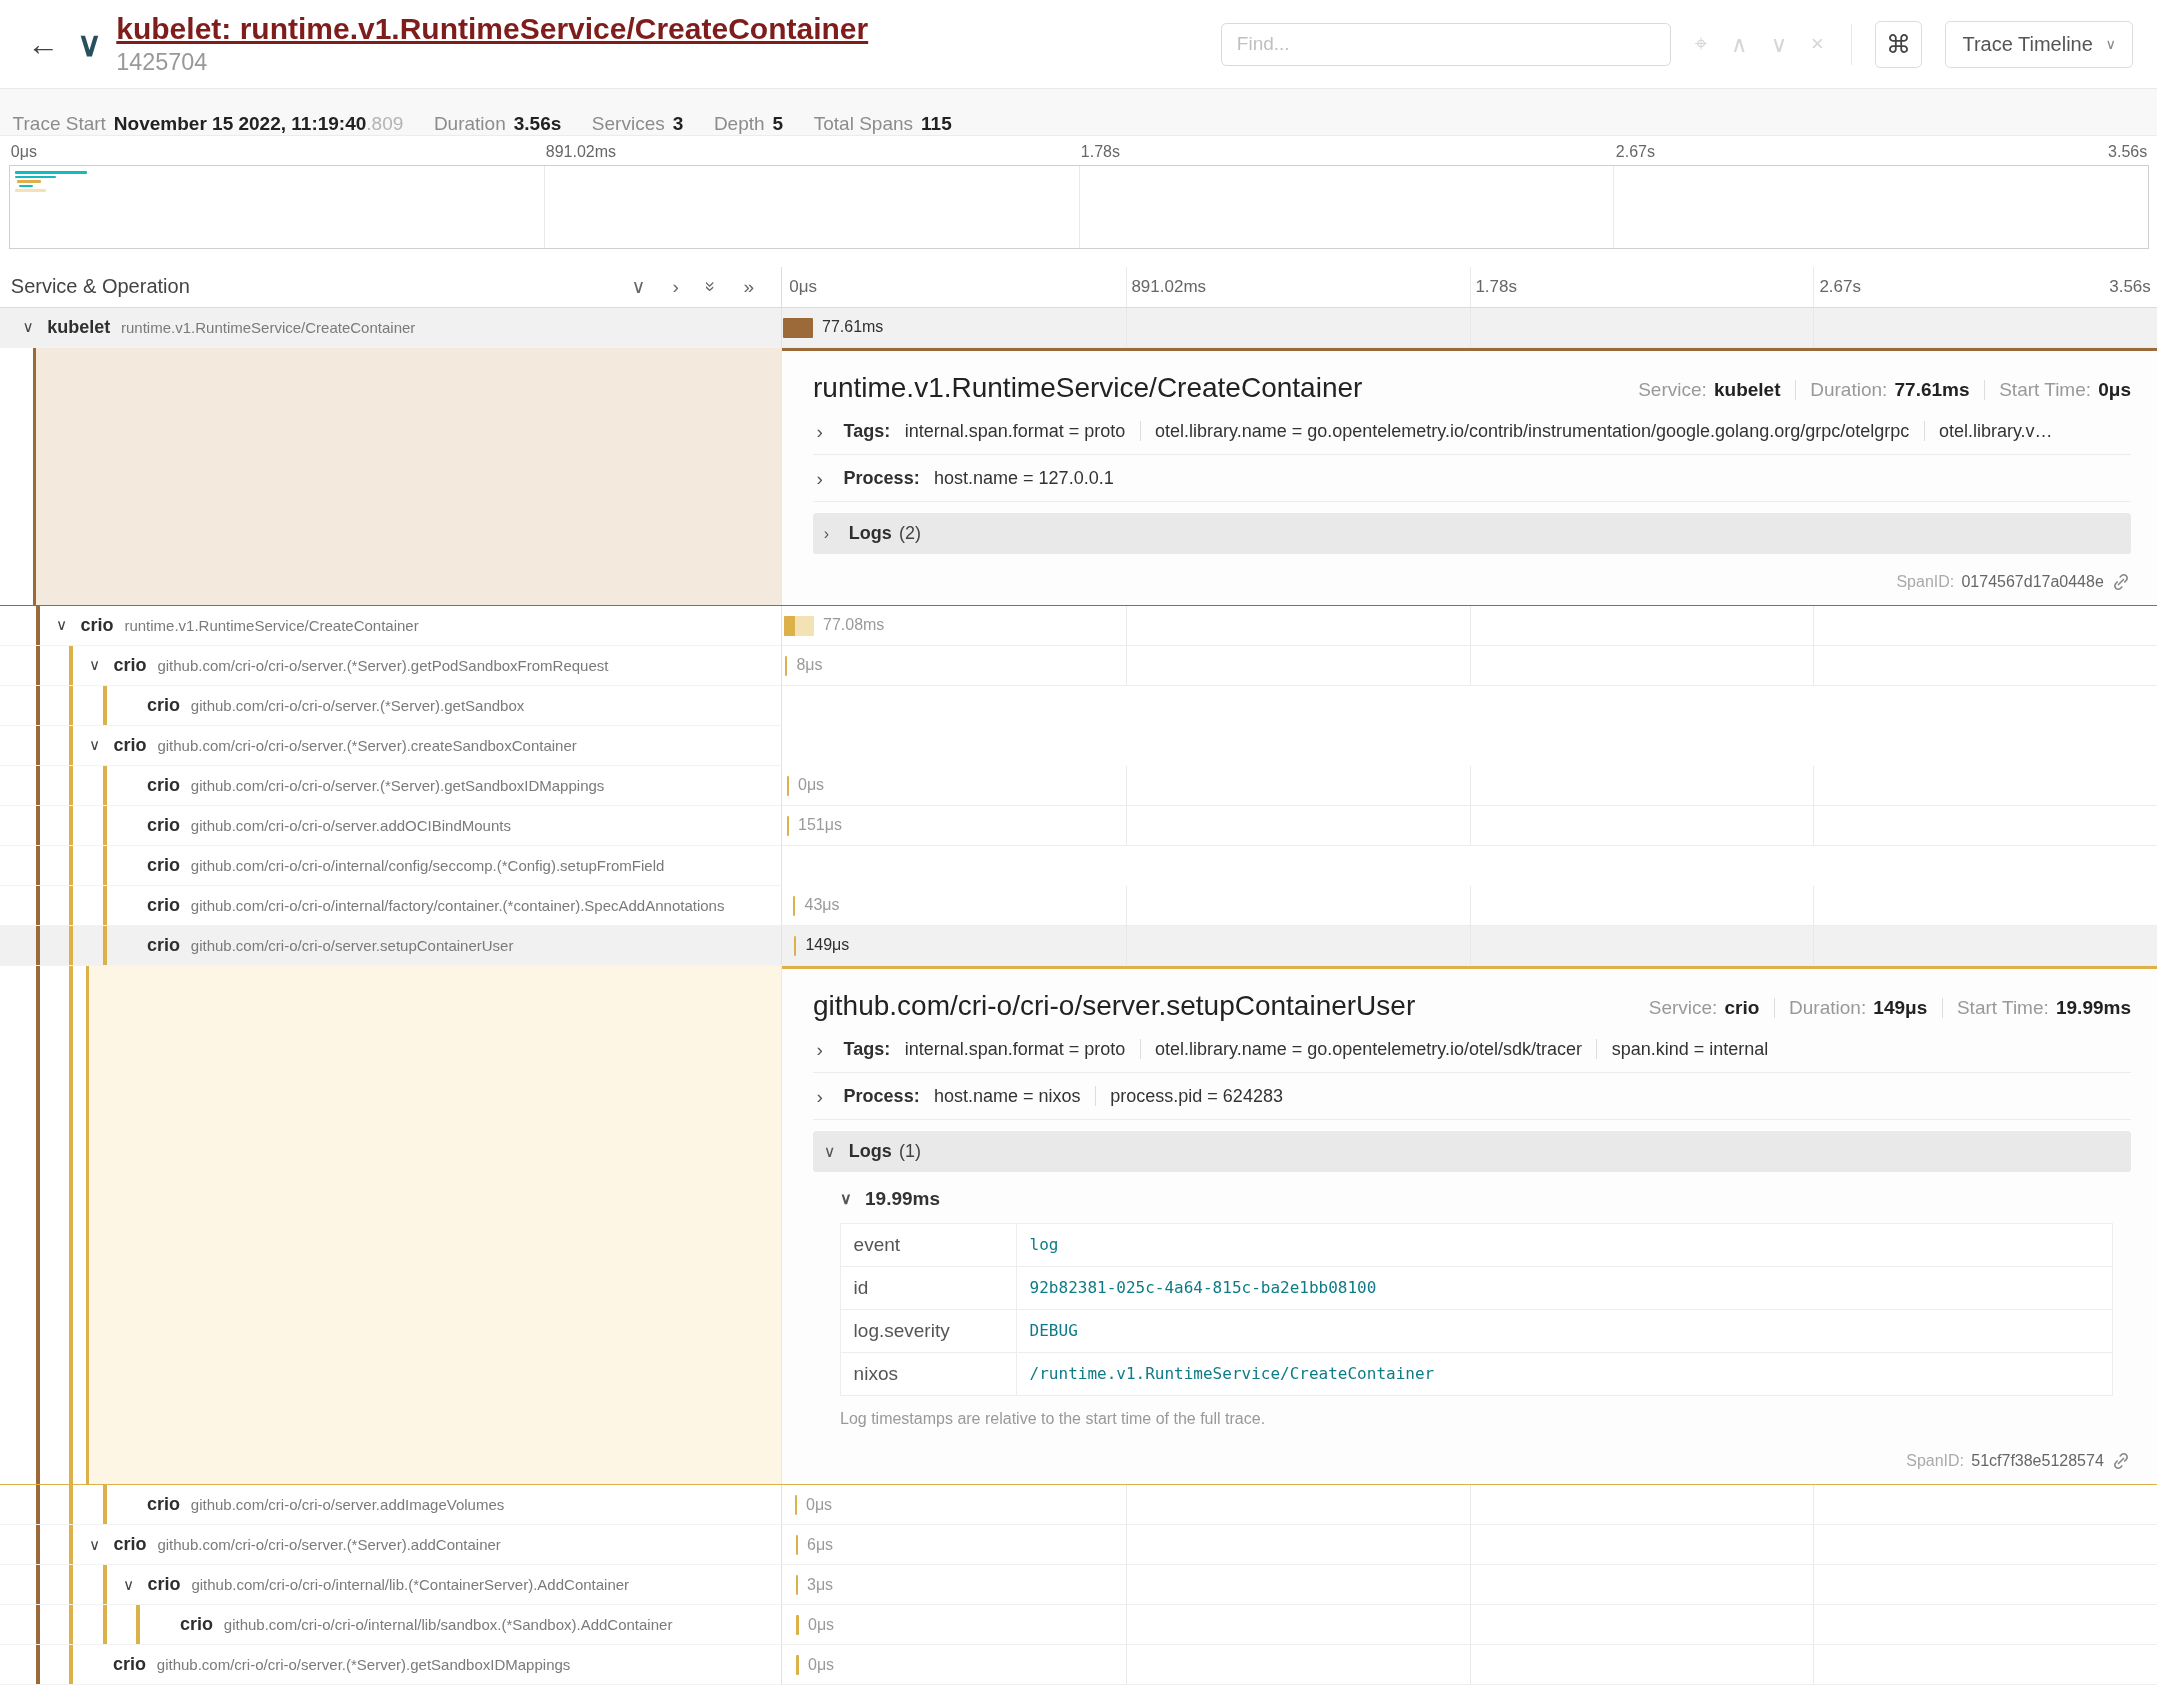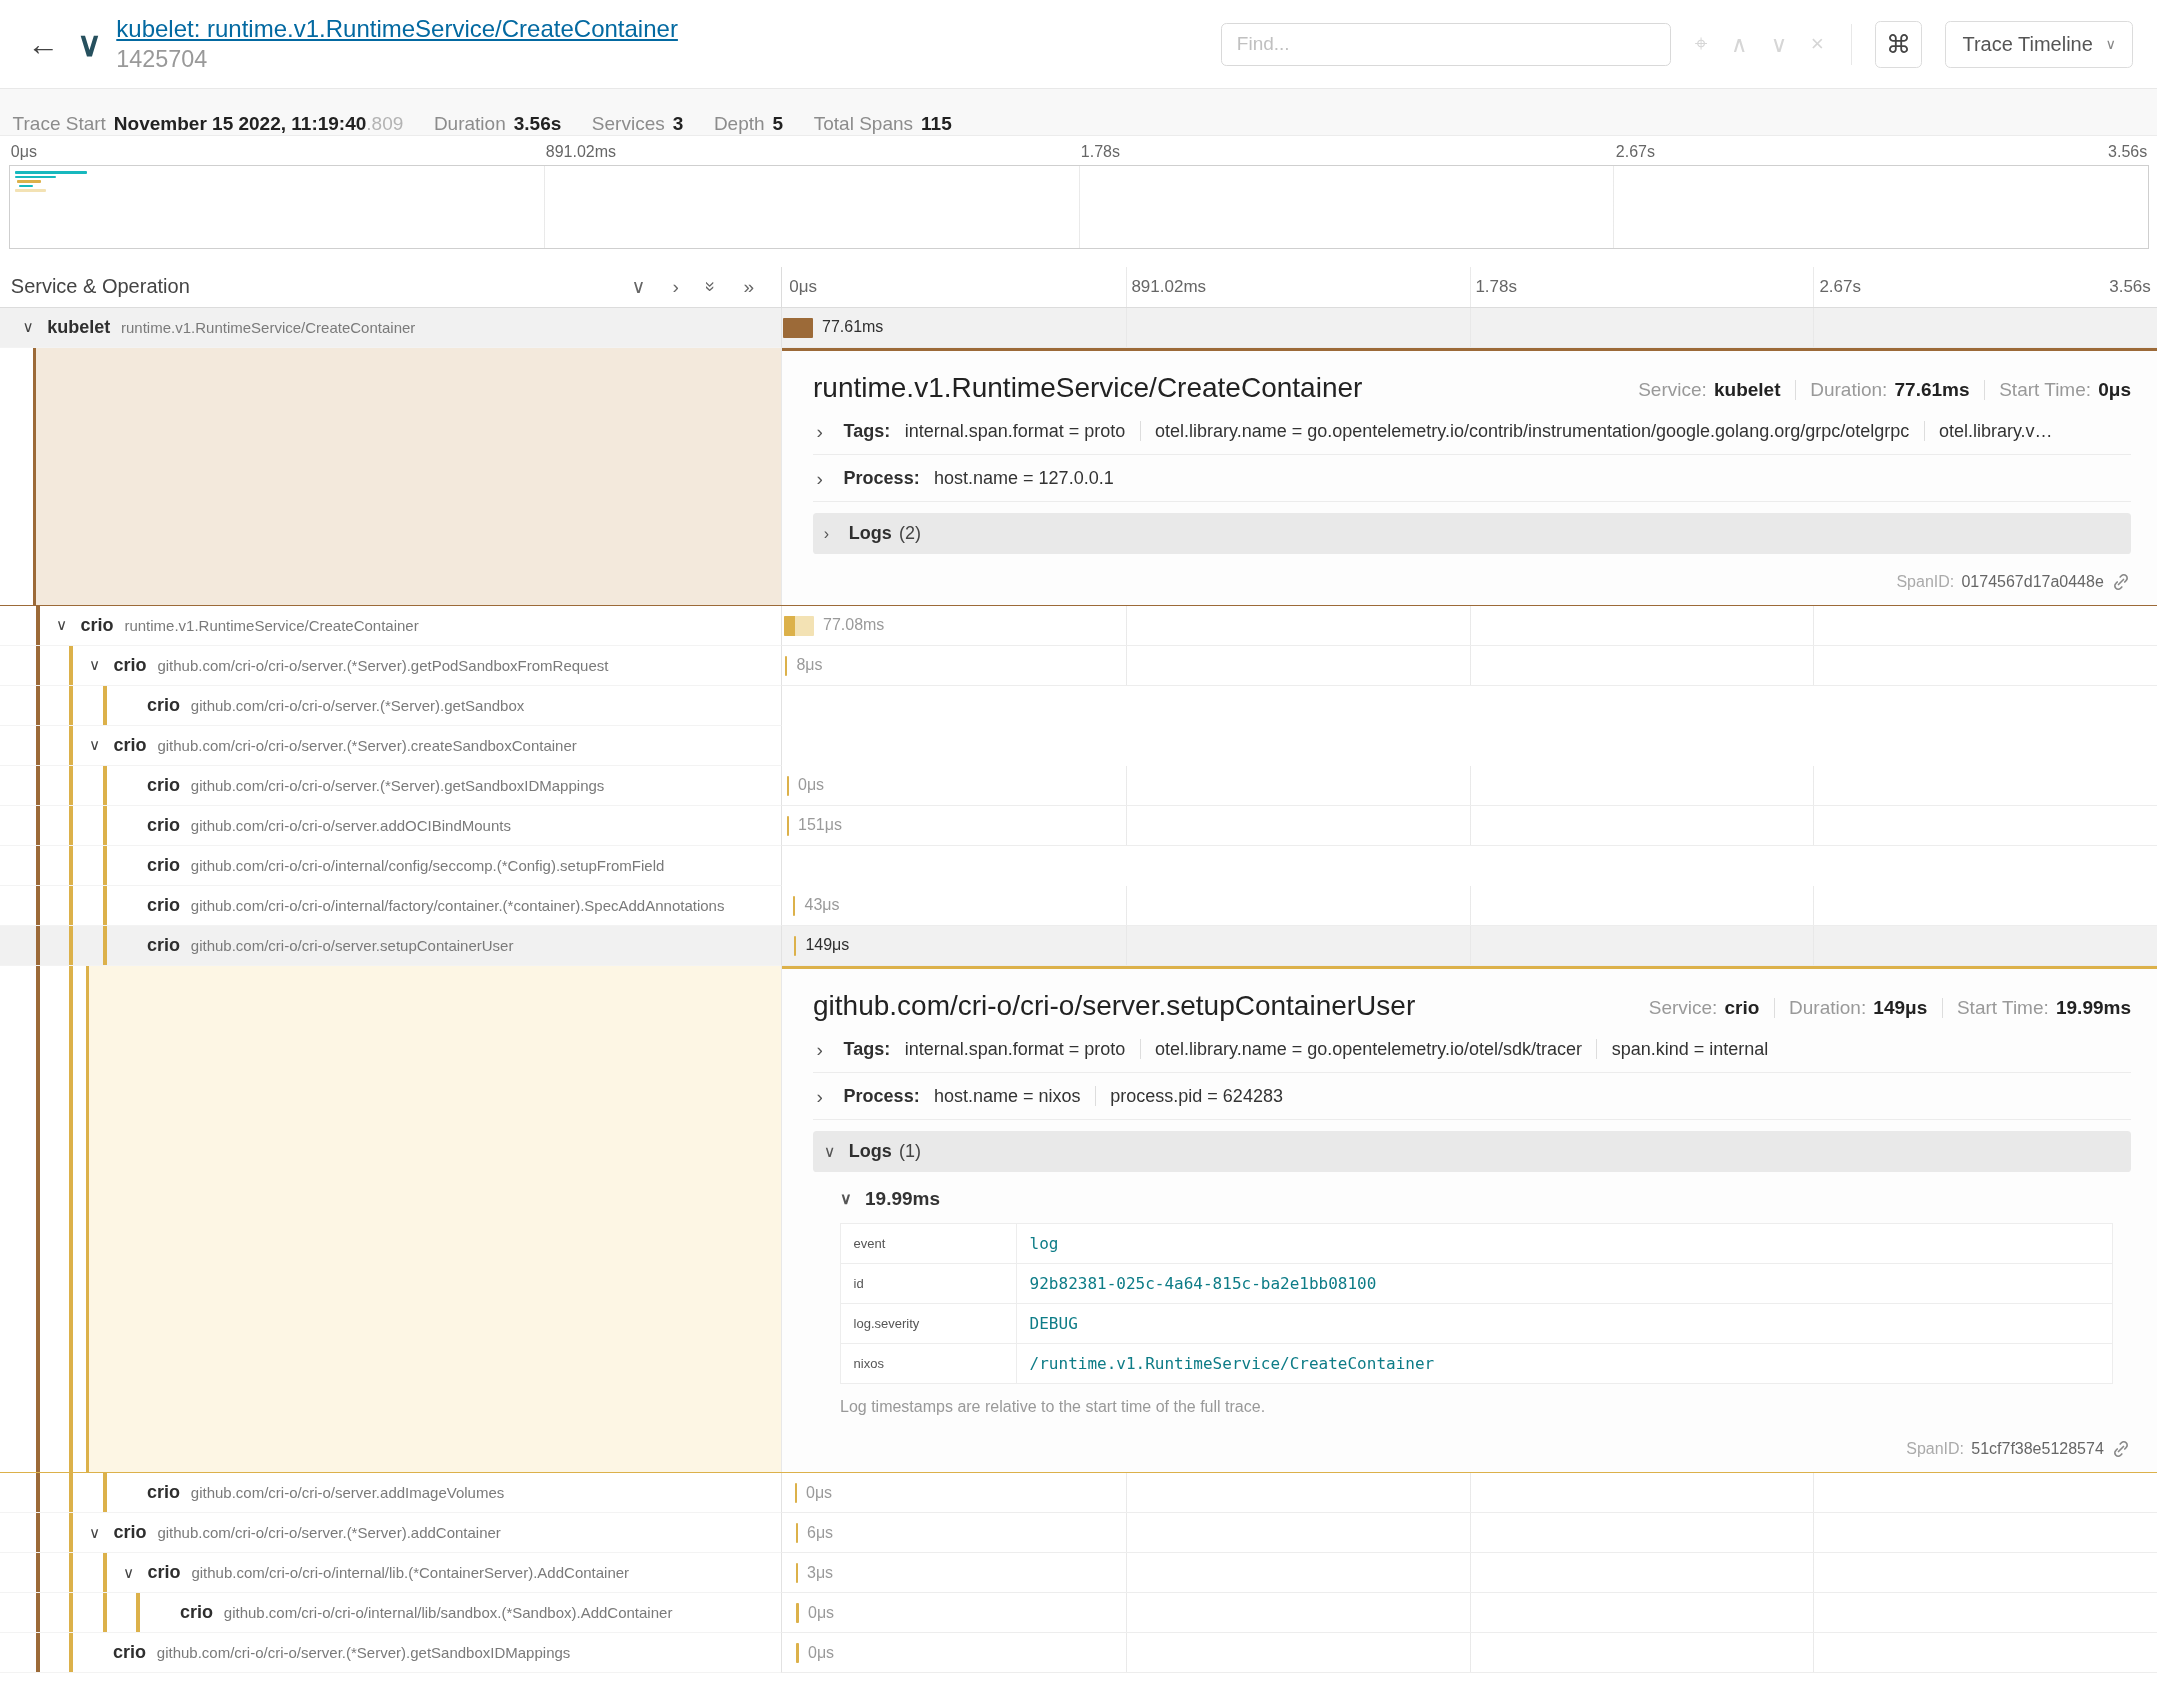--- a/index.html
+++ b/index.html
@@ -4,21 +4,21 @@
 <style>
   * { box-sizing: border-box; margin: 0; padding: 0; }
   html, body { width: 2158px; height: 1705px; overflow: hidden; background: #fff;
     font-family: "Liberation Sans", sans-serif; color: #333; }
 
   
   .topbar { height: 89px; display: flex; align-items: center; border-bottom: 0.9px solid #e8e8e8; }
   .back-btn { background: none; border: none; font-size: 32px; color: #444; margin: 0 18px 0 27px; cursor: pointer; }
   .trace-chevron { font-size: 34px; font-weight: 700; color: #26505e; margin-right: 14.4px; line-height: 1; cursor: pointer; }
   .title-wrap { min-width: 0; }
-  .trace-title { font-size: 24px; font-weight: 400; color: #0369a1; text-decoration: underline; white-space: nowrap; cursor: pointer; }
+  .trace-title { font-size: 30px; font-weight: 700; color: #7f1d1d; text-decoration: underline; white-space: nowrap; cursor: pointer; }
   .trace-id { font-size: 23.4px; color: #999; margin-top: 2.7px; }
   .topbar-right { margin-left: auto; display: flex; align-items: center; }
   .find-input { width: 450px; height: 43px; border: 0.9px solid #d9d9d9; border-radius: 5.4px; padding: 0 14.4px;
     font-size: 19px; color: #333; font-family: "Liberation Sans", sans-serif; outline: none; }
   .find-input::placeholder { color: #c0c0c0; }
   .find-ic { color: #d6d6d6; font-size: 22.5px; margin-left: 23.4px; cursor: default; }
   .bar-sep { width: 0.9px; height: 41px; background: #e8e8e8; margin: 0 23.4px 0 27px; }
   .kbd-btn { width: 47px; height: 47px; border: 0.9px solid #dcdcdc; border-radius: 5.4px; background: #fff;
     color: #444; font-size: 25px; display: flex; align-items: center; justify-content: center; cursor: pointer; }
   .view-btn { height: 47px; border: 0.9px solid #dcdcdc; border-radius: 5.4px; background: #fff; color: #555;
@@ -85,21 +85,21 @@
   .car { width: 27px; flex: none; color: #555; font-size: 19px; line-height: 1; }
   .car.sm { width: 25px; font-size: 16px; }
   .kv-label { font-weight: 700; margin-right: 14.4px; color: #2f2f2f; }
   .kv-item { color: #333; }
   .logs-bar { display: flex; align-items: center; background: #e9e9e9; border-radius: 3.6px; margin-top: 10.8px;
     padding: 10px 10.8px; font-size: 18px; cursor: pointer; }
   .logs-count { margin-left: 7.2px; color: #444; }
   .logs-body { padding: 16px 5.4px 5.4px 27px; }
   .log-entry-head { display: flex; align-items: center; font-size: 19px; font-weight: 700; color: #333; margin-bottom: 12.6px; cursor: pointer; }
   .log-table { border-collapse: collapse; width: 99%; border: 0.9px solid #e3e3e3; background: #fff; }
-  .log-table td { border: 0.9px solid #ededed; padding: 10px 12.6px; font-size: 13px; }
+  .log-table td { border: 0.9px solid #ededed; padding: 10px 12.6px; font-size: 19px; }
   td.k { width: 176px; color: #555; }
   td.v { font-family: "DejaVu Sans Mono", monospace; color: #0d7c87; font-size: 16px; }
   .log-note { margin-top: 14.4px; font-size: 16px; color: #999; }
   .spanid-row { margin-top: 18px; display: flex; justify-content: flex-end; align-items: center;
     font-size: 16px; color: #aaa; gap: 7.2px; }
   .sid-val { color: #666; }
   .link-ic { flex: none; }
 </style>
 </head>
 <body>

